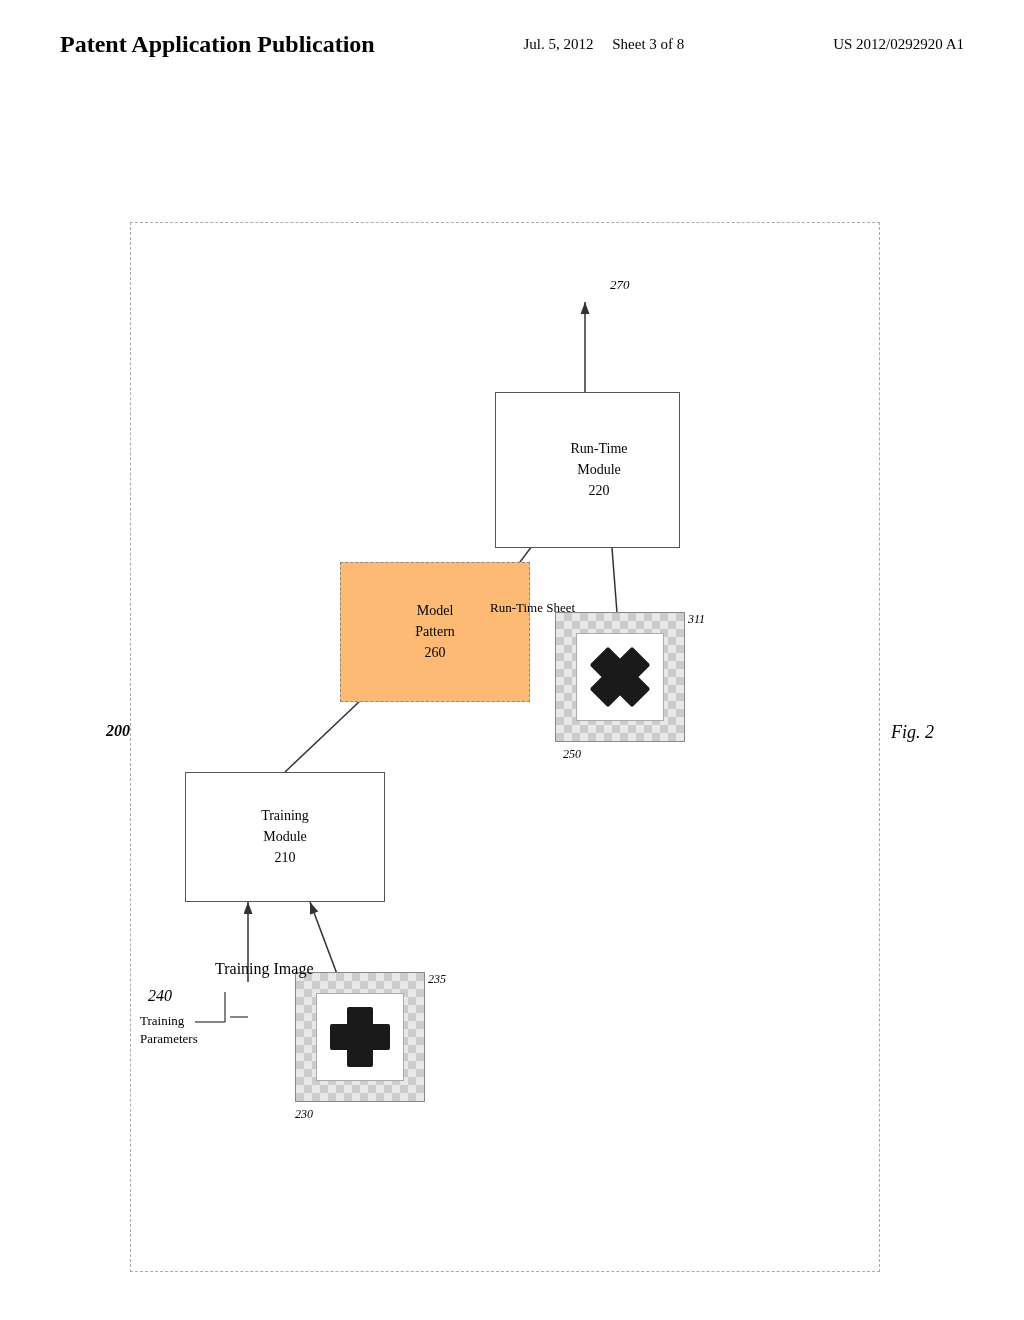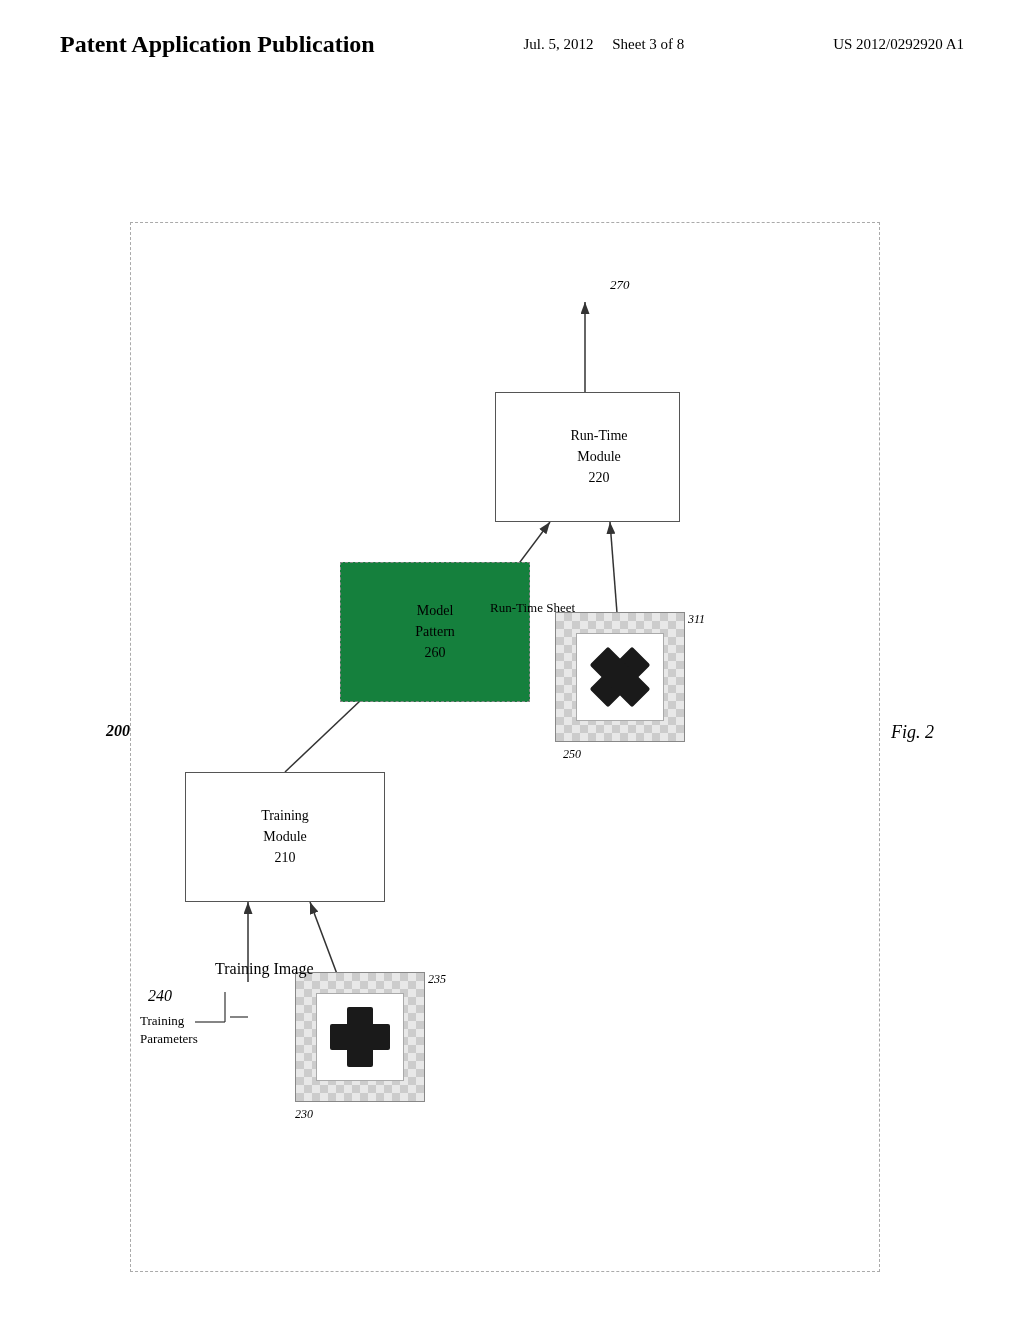--- a/index.html
+++ b/index.html
@@ -43,21 +43,21 @@
       position: relative;
       width: 100%;
       height: 1230px;
       margin-top: 10px;
     }
 
     
     .dashed-box {
       position: absolute;
       border: 1.5px dashed #888;
-      background: #15803d;
+      background: #fdba74;
     }
 
     
     .solid-box {
       position: absolute;
       border: 1.5px solid #555;
       background: #fff;
       display: flex;
       align-items: center;
       justify-content: center;
@@ -221,21 +221,21 @@
   <div class="diagram-ref" style="left:80px; top:640px;">200</div>
 
   <div class="solid-box" style="left:185px; top:690px; width:200px; height:130px;">
     <div class="box-label">Training<br>Module<br>210</div>
   </div>
 
   <div class="dashed-box" style="left:340px; top:480px; width:190px; height:140px; display:flex; align-items:center; justify-content:center;">
     <div class="box-label">Model<br>Pattern<br>260</div>
   </div>
 
-  <div class="solid-box" style="left:495px; top:310px; width:185px; height:130px;padding-left:23px;">
+  <div class="solid-box" style="left:495px; top:310px; width:185px; height:156px;padding-left:23px;">
     <div class="box-label">Run-Time<br>Module<br>220</div>
   </div>
 
   <div class="ref-label" style="left:598px; top:195px;margin-left:12px;">270</div>
 
   <div class="image-box" style="left:295px; top:890px; width:130px; height:130px; background: repeating-conic-gradient(#ccc 0% 25%, #e8e8e8 0% 50%) 0 0 / 16px 16px;">
 
     <div style="position:relative; width:88px; height:88px; background:#fff; border:1px solid #aaa; display:flex; align-items:center; justify-content:center;">
       <div class="cross-shape">
         <div class="cross-v"></div>

